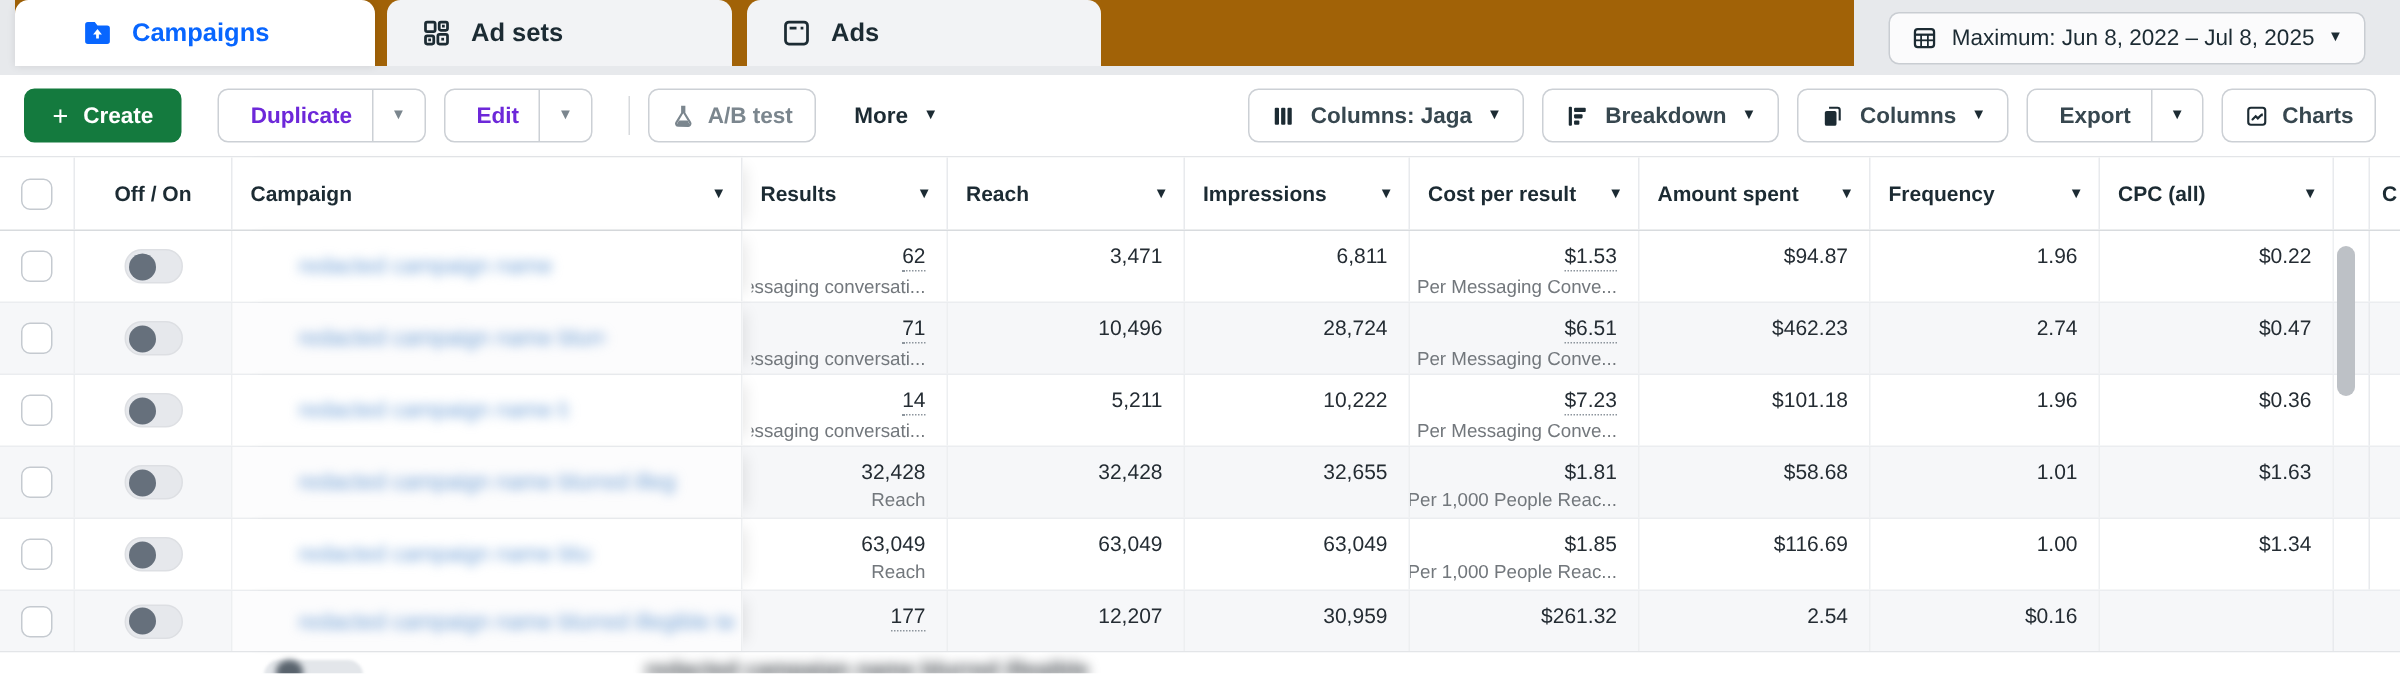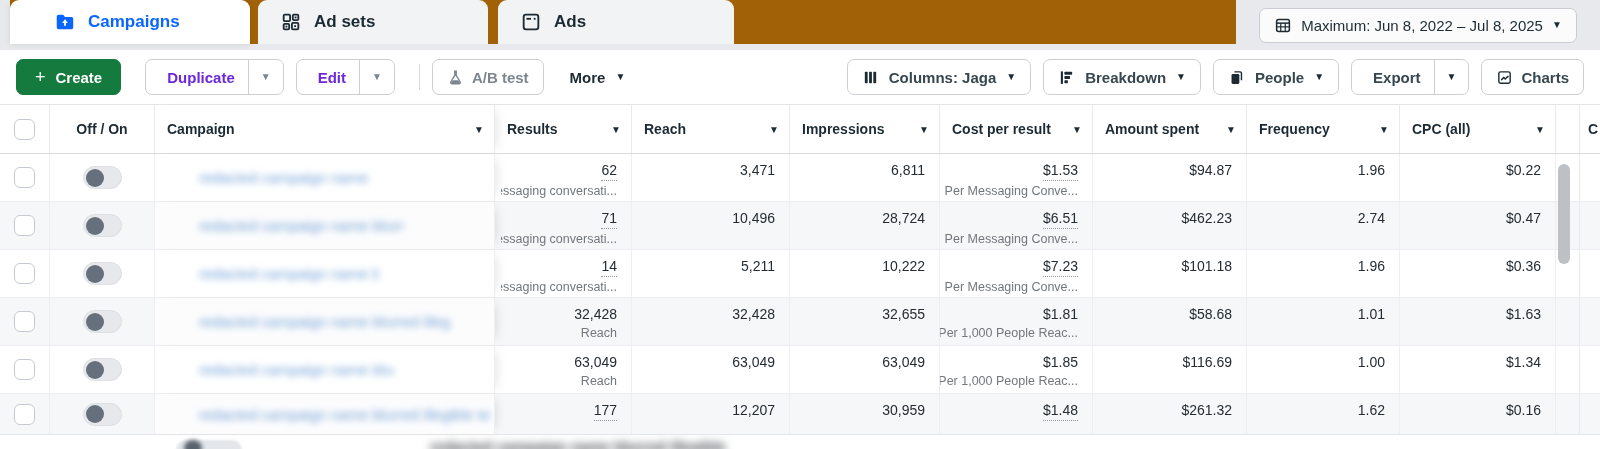--- a/index.html
+++ b/index.html
@@ -215,21 +215,21 @@
       </svg>
       <span>Breakdown</span>
       <span class="caret">▼</span>
     </button>
 
     <button class="btn mr12" style="gap:10px;">
       <svg class="bicon" viewBox="0 0 24 24">
         <path fill="none" stroke="#1c2b33" stroke-width="2" d="M9 4h8a2 2 0 0 1 2 2v10"></path>
         <rect x="5" y="7" width="11" height="14" rx="1.8" fill="#1c2b33"></rect>
       </svg>
-      <span>People</span>
+      <span>Columns</span>
       <span class="caret">▼</span>
     </button>
 
     <div class="split mr20">
       <div class="main">
         <svg class="bicon" viewBox="0 0 24 24">
           <path fill="none" stroke="#1c2b33" stroke-width="2" stroke-linecap="round" d="M10 5H6.5A1.5 1.5 0 0 0 5 6.5v11A1.5 1.5 0 0 0 6.5 19h11a1.5 1.5 0 0 0 1.5-1.5V14"></path>
           <path fill="none" stroke="#1c2b33" stroke-width="2" stroke-linecap="round" d="M13 4h7v7M19.5 4.5L11 13"></path>
         </svg>
         <span>Export</span>
@@ -513,28 +513,24 @@
       <span class="val u">177</span>
 
     </div>
     <div class="cell num">
       <span class="val">12,207</span>
     </div>
     <div class="cell num">
       <span class="val">30,959</span>
     </div>
     <div class="cell num">
-      <span class="val u">$1.48</span>
-
-    </div>
-    <div class="cell num">
       <span class="val">$261.32</span>
     </div>
     <div class="cell num">
-      <span class="val">1.62</span>
+      <span class="val">2.54</span>
     </div>
     <div class="cell num">
       <span class="val">$0.16</span>
     </div>
     <div class="cell gutter-cell"></div>
     <div class="cell partial-col"></div>
   </div>
     </div>
 
   <div class="partial-row">

